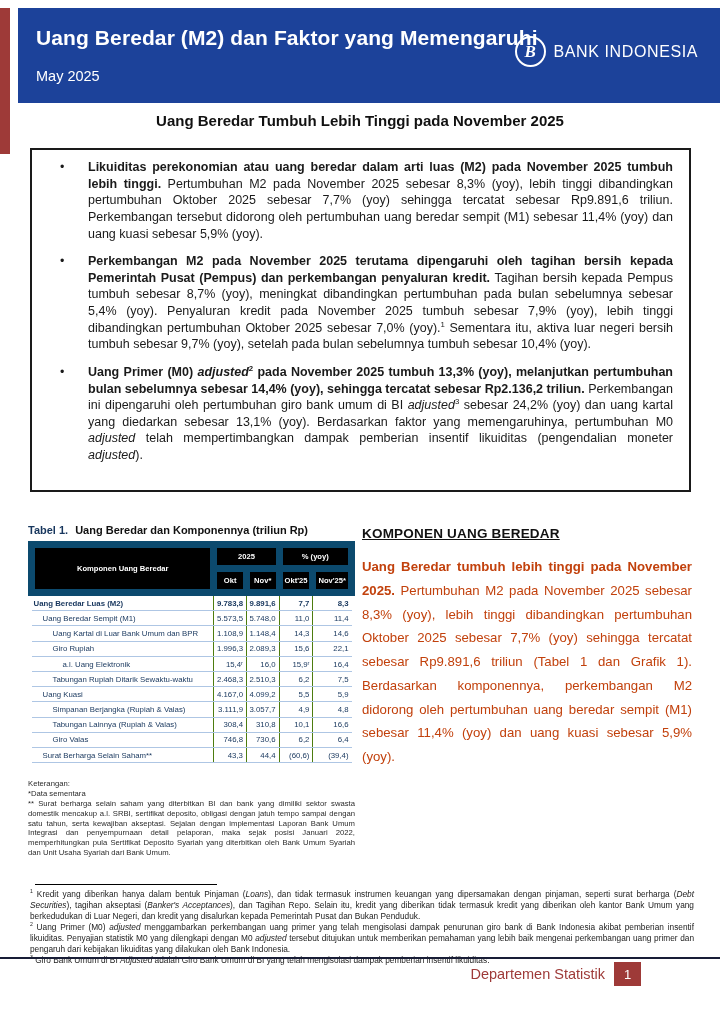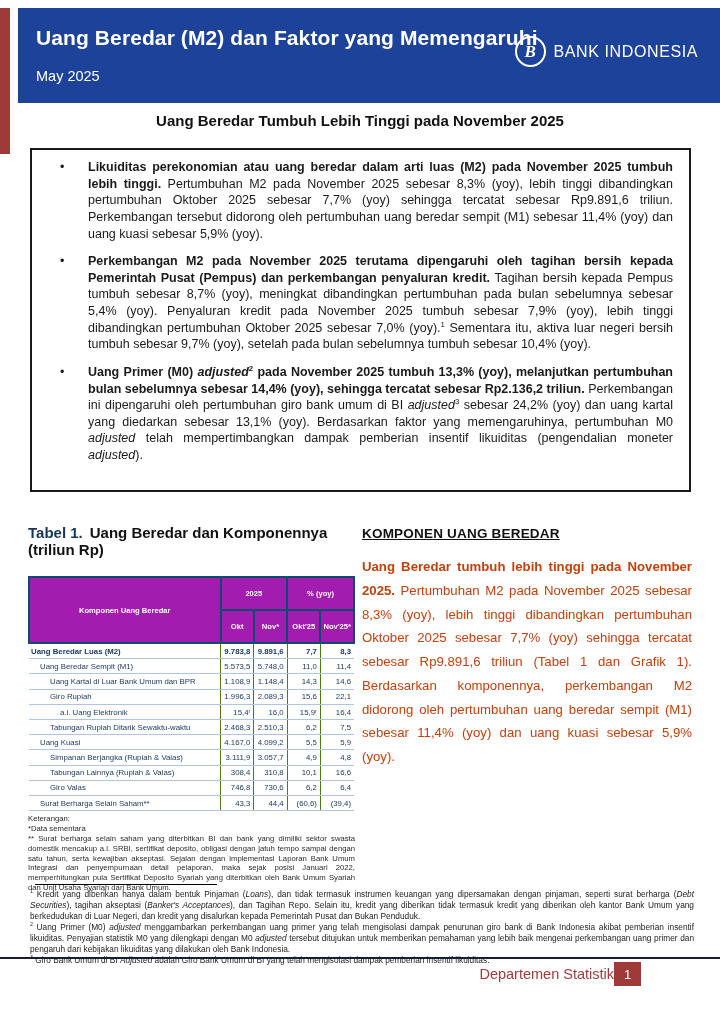--- a/index.html
+++ b/index.html
@@ -25,52 +25,52 @@
   
   .bullet-box{position:absolute;left:30px;right:29px;top:148px;height:344px;
        border:2px solid #1a1a1a;box-sizing:border-box;padding:9px 16px 8px 12px;}
   .bullet-item{position:relative;padding-left:44px;margin-bottom:11px;
        font-size:12.5px;line-height:1.33;text-align:justify;}
   .bullet-dot{position:absolute;left:16px;top:0;font-size:12.5px;}
   sup{font-size:.62em;line-height:0;}
 
   
   .left-col{position:absolute;left:28px;top:524px;width:327px;}
-  .table-caption{font-size:15px;font-weight:bold;margin-bottom:18px;color:#111;}
+  .table-caption{font-size:11px;font-weight:bold;margin-bottom:5px;color:#111;}
   .table-caption .cap-label{color:#17365d;margin-right:7px;}
   table{width:100%;border-collapse:collapse;font-size:7.8px;color:#17365d;
         border-bottom:1.5px solid #2e75b6;}
-  thead th{background:#a21caf;color:#fff;font-weight:bold;border:2px solid #0c4a6e;
-        padding:11px 2px;font-size:7.6px;}
+  thead th{background:#000000;color:#fff;font-weight:bold;border:7px solid #0c4a6e;
+        padding:4px 2px;font-size:7.6px;}
   thead .th-comp{width:59%;}
   tbody td{border-bottom:1px solid #aec6e4;padding:2.8px 3px 2.4px 2px;white-space:nowrap;}
   tbody td.num{text-align:right;width:10.25%;border-left:1px solid #4d7c0f;}
   td.ind-0{padding-left:2px;font-weight:bold;}
   td.ind-1{padding-left:11px;}
   td.ind-2{padding-left:21px;}
   td.ind-3{padding-left:31px;}
   tr.bold td{font-weight:bold;}
-  .table-notes{margin-top:3px;font-size:7.7px;line-height:1.28;color:#2b2b2b;text-align:justify;}
+  .table-notes{margin-top:16px;font-size:7.7px;line-height:1.28;color:#2b2b2b;text-align:justify;}
   .table-notes .note-line{margin:0;}
 
   
   .right-col{position:absolute;left:362px;top:526px;width:330px;}
   .right-col h2{font-size:13.5px;font-weight:bold;color:#111;margin:0 0 14px 0;
         text-decoration:underline;letter-spacing:.2px;}
   .para{font-size:13.2px;line-height:1.8;text-align:justify;margin:0 0 17px 0;color:#c2410c;}
 
   
   .footnote-rule{position:absolute;left:35px;top:884px;width:182px;border-top:1.3px solid #000;}
   .footnotes{position:absolute;left:30px;right:26px;top:889px;font-size:8.3px;
         line-height:1.33;text-align:justify;color:#222;}
   .footnotes .fn{margin:0;}
 
   
   .footer-rule{position:absolute;left:0;right:0;top:957px;border-top:2.5px solid #181d36;}
-  .footer{position:absolute;top:962px;right:79px;display:flex;align-items:center;}
+  .footer{position:absolute;top:962px;right:79px;display:flex;align-items:center;gap:9px;}
   .dept{color:#9e3a38;font-size:14.5px;}
   .page-badge{width:27px;height:24px;background:#9e3a38;color:#fff;display:flex;
         align-items:center;justify-content:center;font-size:13px;}
 </style>
 </head>
 <body>
 
 <div id="page">
 
   <div class="accent-bar"></div>

